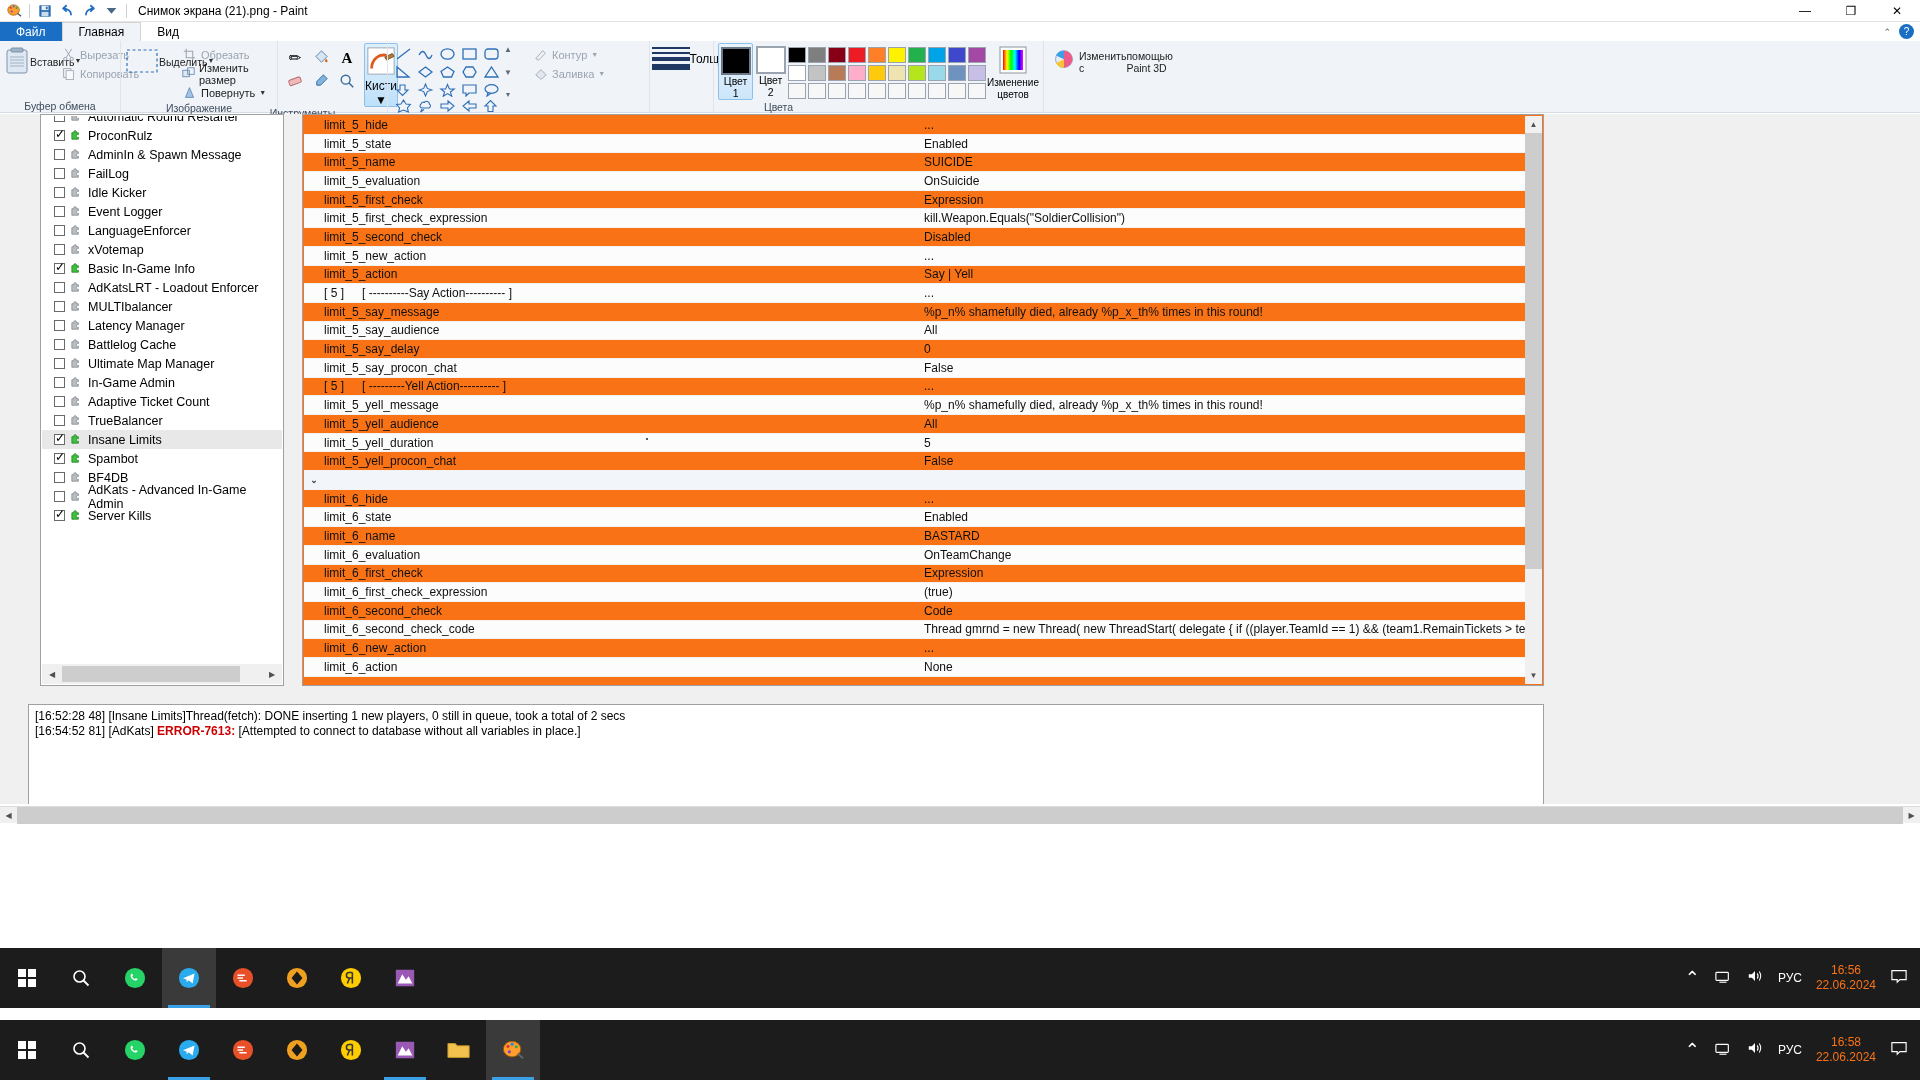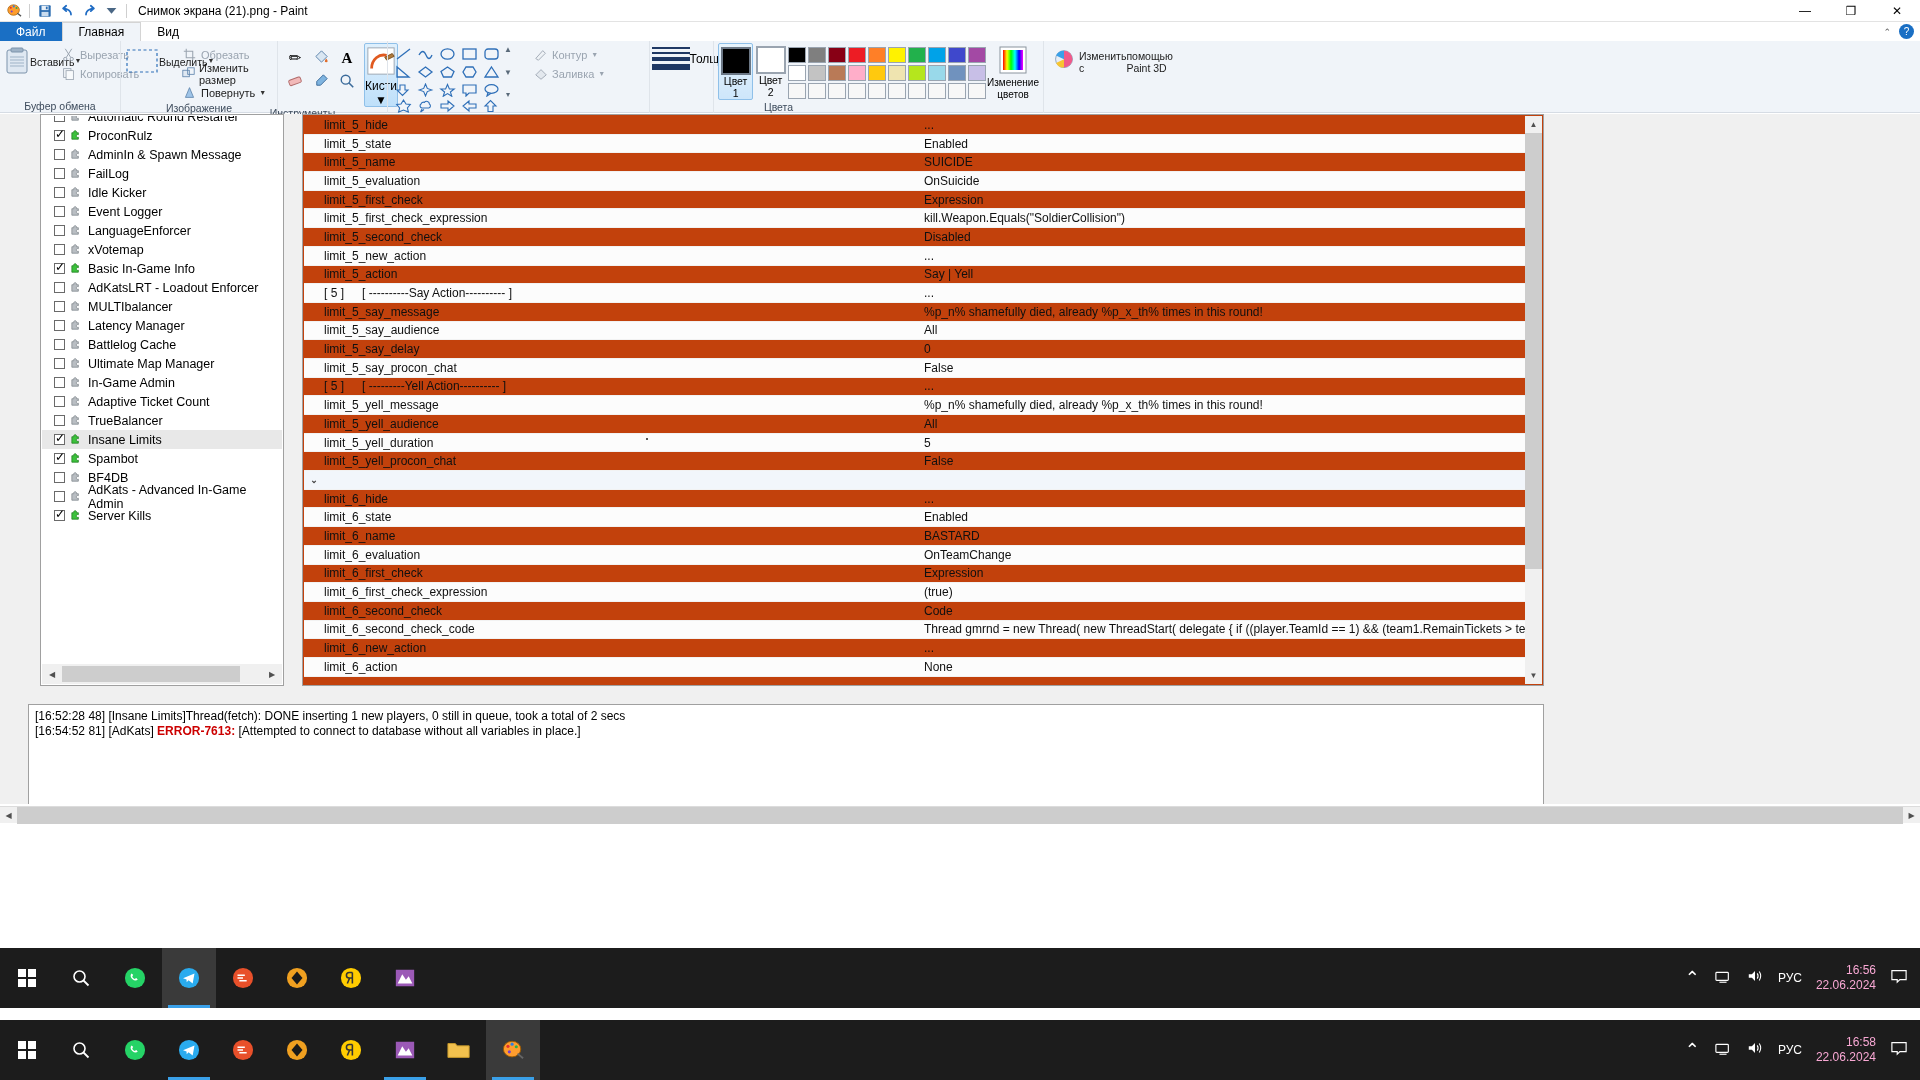--- a/index.html
+++ b/index.html
@@ -68,21 +68,21 @@
   .pitem.sel { background:#e8e8e8; }
   .pcheck { width:11px; height:11px; border:1px solid #6a6a6a; background:#fff; position:relative; flex:0 0 auto; }
   .pcheck.on:after { content:"✓"; position:absolute; left:0px; top:-4px; font-size:12px; color:#000; }
   .pico { width:13px; height:13px; flex:0 0 auto; }
   #plugin-hscroll { position:absolute; left:1px; right:1px; bottom:1px; height:20px; background:#f0f0f0; display:flex; align-items:center; }
   .hs-arrow { width:20px; height:18px; display:flex; align-items:center; justify-content:center; font-size:8px; color:#505050; }
   .hs-track { flex:1; height:18px; background:#f0f0f0; position:relative; }
   .hs-thumb { position:absolute; left:0; top:1px; width:178px; height:16px; background:#cdcdcd; }
 
   
-  #settings-panel { position:absolute; left:302px; top:0px; width:1242px; height:572px; background:#c2410c; border:1px solid #a0a0a0; overflow:hidden; }
+  #settings-panel { position:absolute; left:302px; top:0px; width:1242px; height:572px; background:#f97316; border:1px solid #a0a0a0; overflow:hidden; }
   #settings-scrollport { position:absolute; left:1px; top:1px; right:18px; bottom:1px; overflow:hidden; }
   .srow { height:18.7px; display:flex; align-items:center; font-size:12px; color:#101010; border-bottom:1px solid #f2f2f2; white-space:nowrap; }
   .srow.alt { background:#fcfcfc; }
   .srow.group { background:#f2f6fb; font-weight:bold; }
   .sr-expander { width:20px; text-align:center; font-size:9px; color:#444; flex:0 0 auto; }
   .sr-key { width:600px; padding-left:0px; flex:0 0 auto; overflow:hidden; }
   .sr-val { flex:1; overflow:hidden; }
   .sr-idx { display:inline-block; width:38px; }
   #settings-vscroll { position:absolute; right:1px; top:1px; width:17px; bottom:1px; background:#f0f0f0; }
   .vs-arrow { width:17px; height:17px; display:flex; align-items:center; justify-content:center; font-size:8px; color:#505050; }
@@ -111,21 +111,21 @@
   .zoom-knob { position:absolute; left:72px; top:-6px; width:7px; height:15px; background:#1a6fc4; }
 
   
   .taskbar { position:absolute; left:0; width:1920px; height:60px; background:#1f1f1f; display:flex; align-items:center; }
   #taskbar-inner { top:948px; background:#1c1c1c; }
   #taskbar-outer { top:1020px; background:#1c1c1c; }
   .tb-item { width:54px; height:60px; display:flex; align-items:center; justify-content:center; position:relative; }
   .tb-item.active:after { content:""; position:absolute; bottom:0; left:6px; right:6px; height:3px; background:#3aa0e8; }
   .tb-item.activebg { background:#3a3a3a; }
   .tb-right { margin-left:auto; display:flex; align-items:center; gap:14px; padding-right:12px; color:#fff; font-size:12px; }
-  .tb-clock { display:flex; flex-direction:column; align-items:flex-end; line-height:15px; font-size:12px; color:#f9a8d4; }
+  .tb-clock { display:flex; flex-direction:column; align-items:center; line-height:15px; font-size:12px; color:#f97316; }
   .tb-ico { font-size:18px; color:#fff; }
   .winlogo { display:grid; grid-template-columns:repeat(2,8px); grid-template-rows:repeat(2,8px); gap:2px; }
   .winlogo i { background:#fff; display:block; }
 </style>
 </head>
 <body>
 
 <div id="paint-window">
 
   <div id="titlebar">

